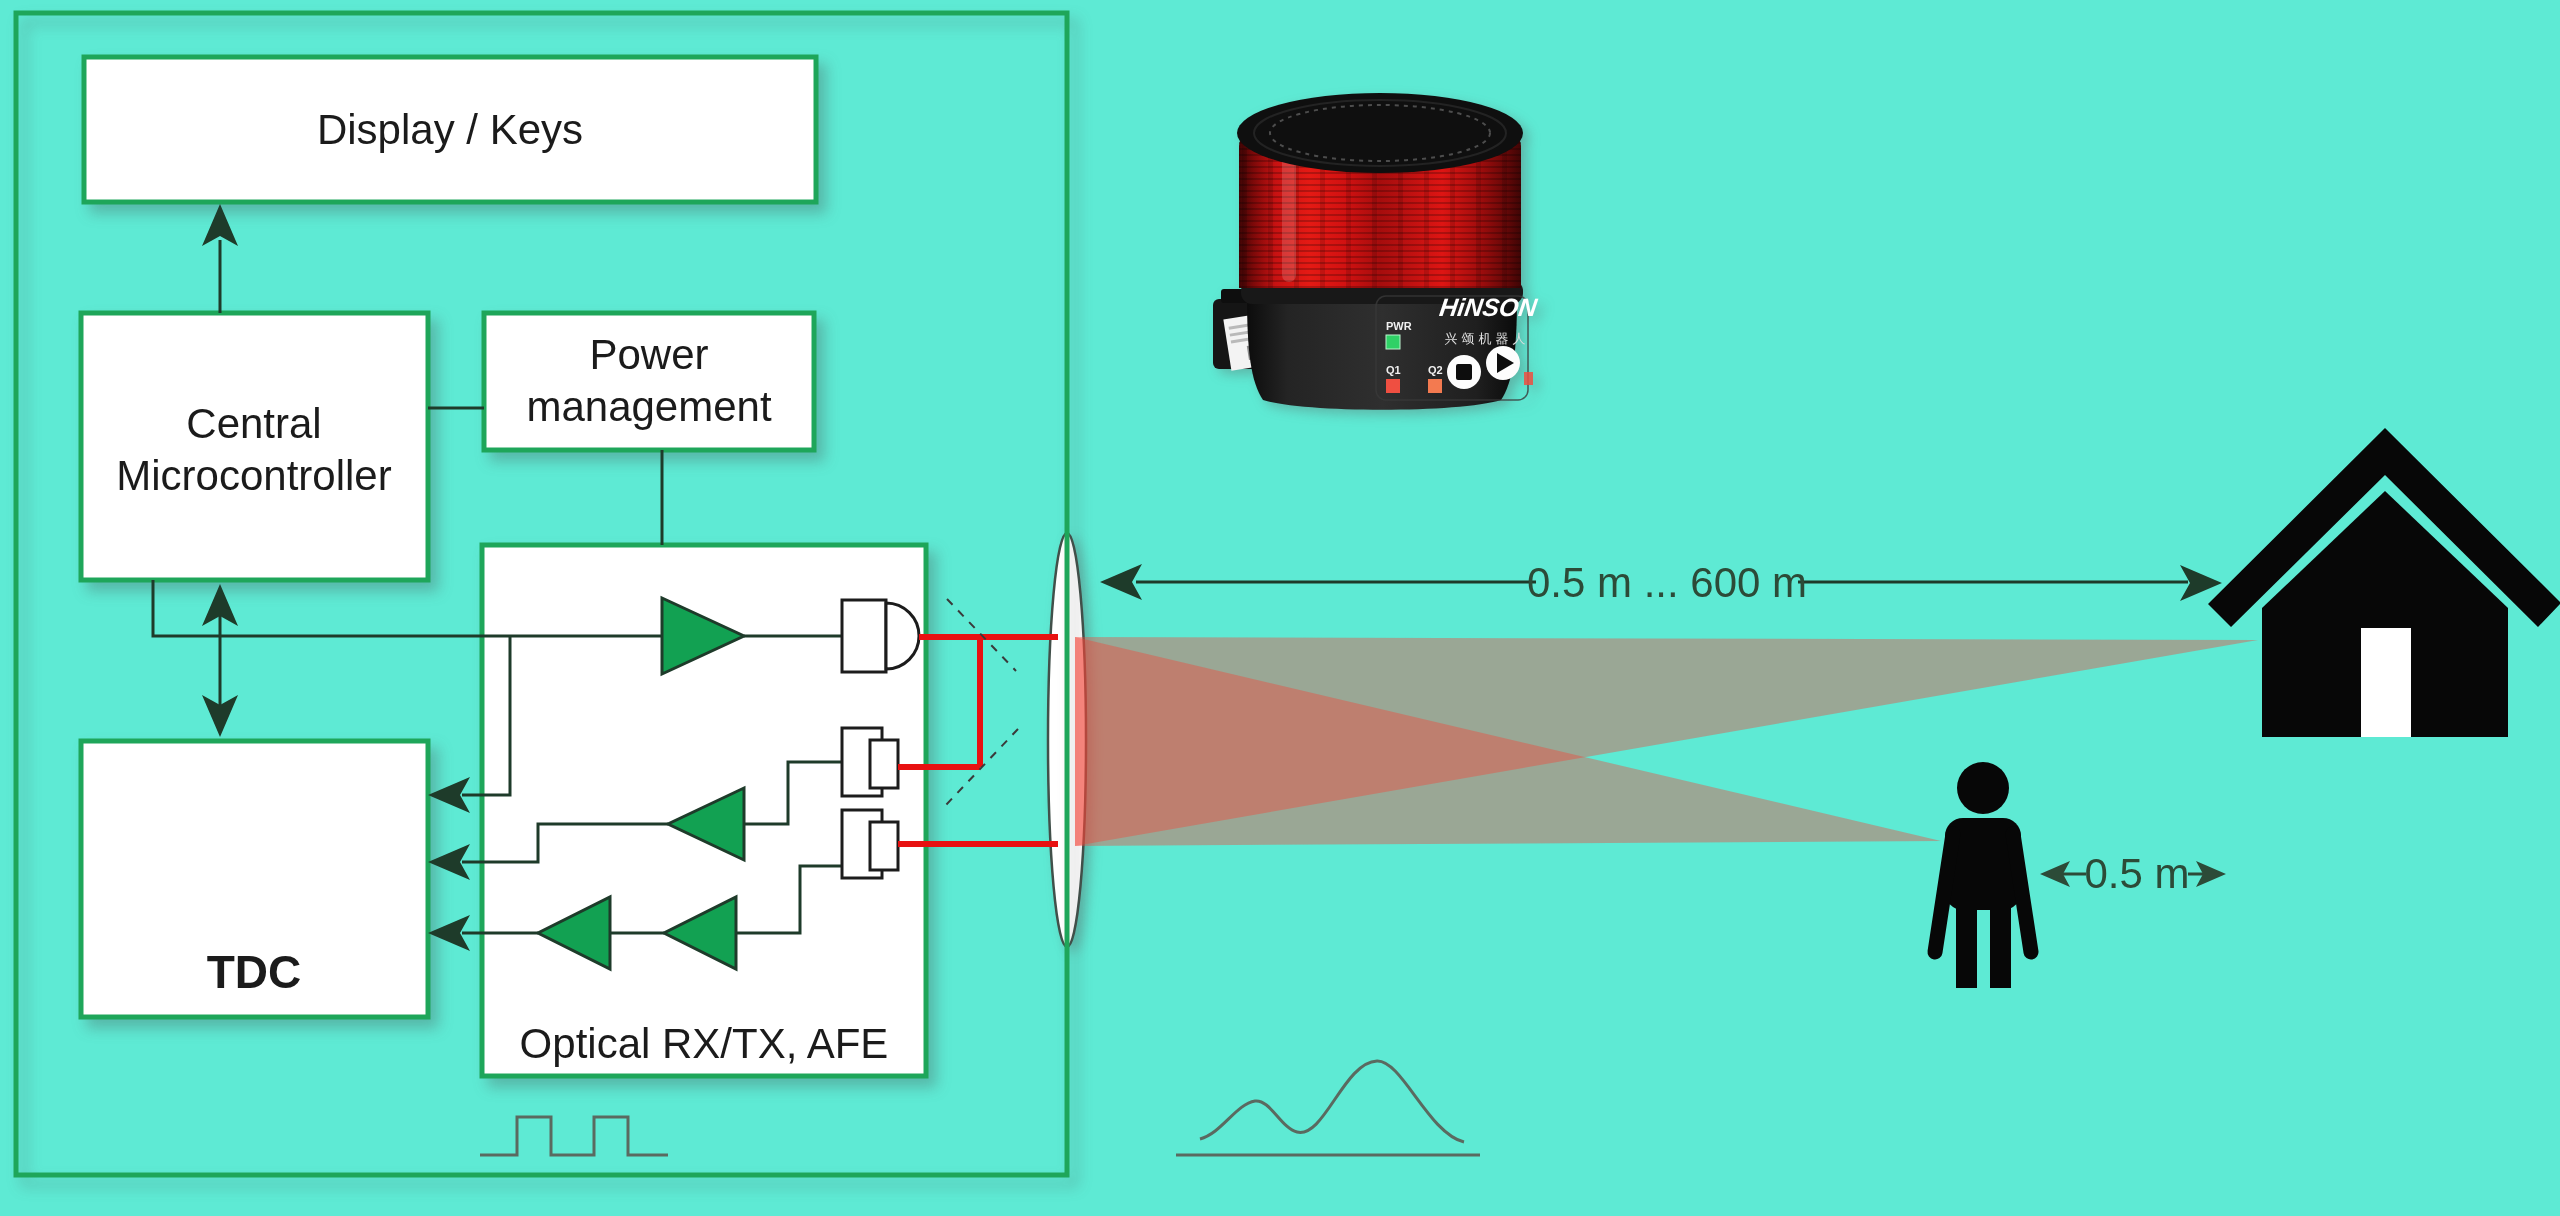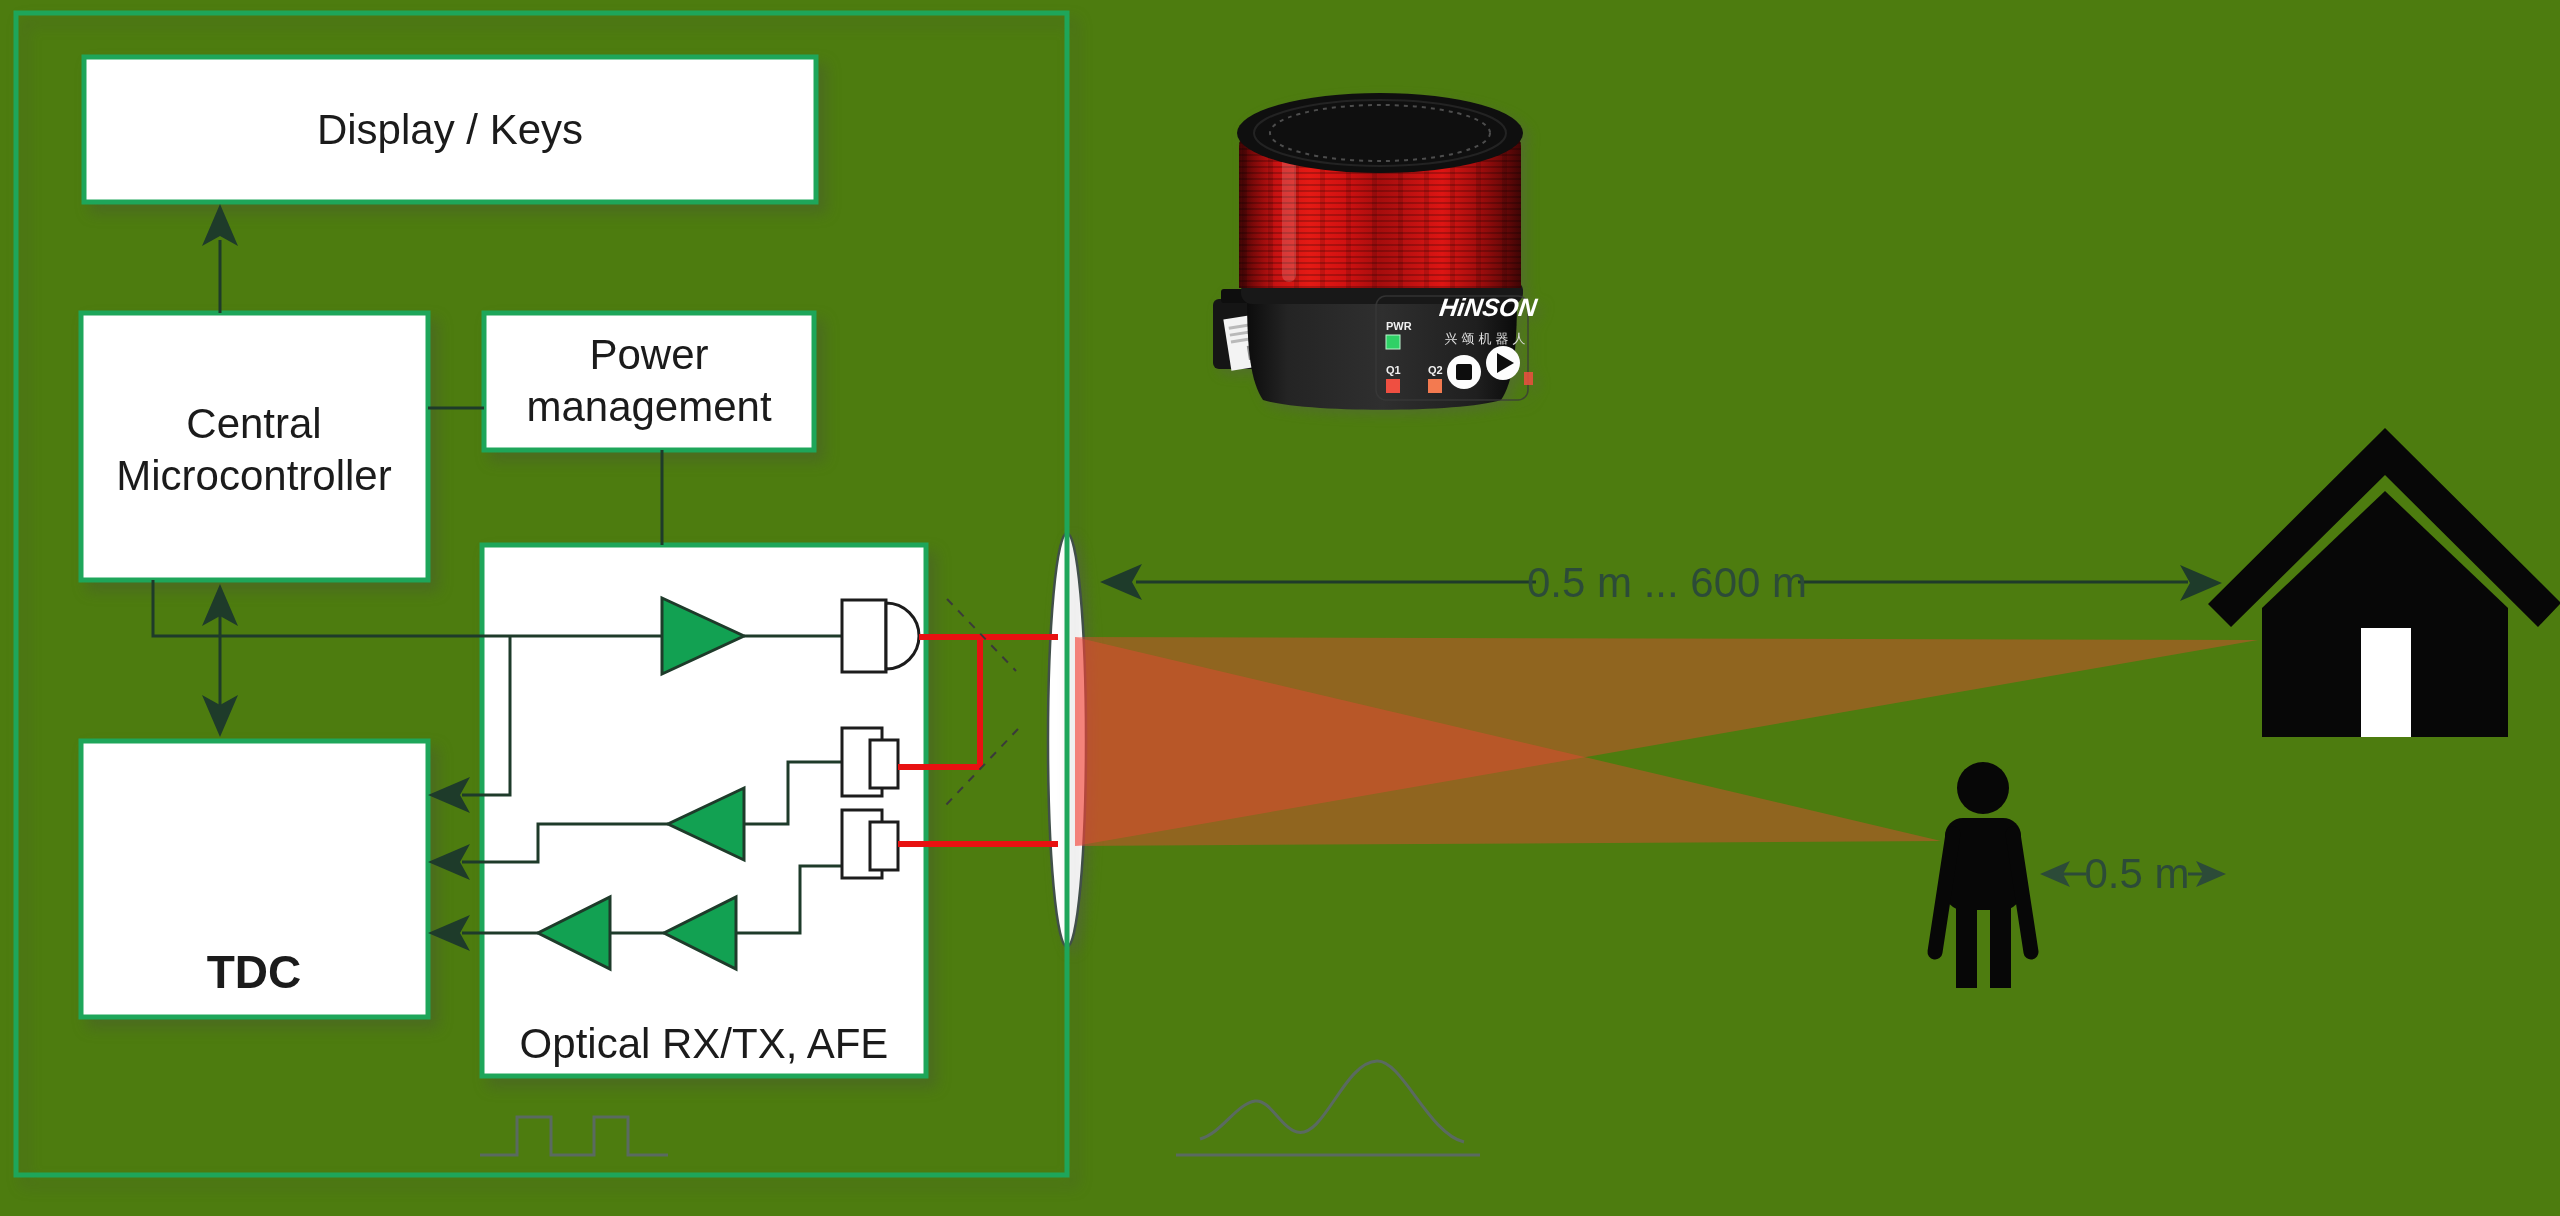--- a/index.html
+++ b/index.html
@@ -1,16 +1,16 @@
 <!DOCTYPE html>
 <html style="--green: #1ea65a; --wire: #1e3b2a; --red: #e81111; --beam: #f44336; --text: #1b1b1b; --dist_text: #2c4b38; --wave: #5a6a60; --amp: #12a152;"><head>
 <meta charset="utf-8">
 <style>
   html,body{margin:0;padding:0;background:#fff;}
-  .stage{position:relative;width:2560px;height:1216px;background:#4d7c0f;overflow:hidden;
+  .stage{position:relative;width:2560px;height:1216px;background:#5eead4;overflow:hidden;
          font-family:"Liberation Sans", sans-serif;}
   svg text{font-family:"Liberation Sans", sans-serif;}
   .gbox{fill:#ffffff;stroke:var(--green);stroke-width:5;}
   .outerbox{fill:none;stroke:var(--green);stroke-width:5;}
   .shadow{filter:drop-shadow(8px 9px 7px rgba(70,70,70,.30));}
   .softshadow{filter:drop-shadow(6px 5px 6px rgba(90,90,90,.35));}
   .wire{stroke:var(--wire);stroke-width:3;fill:none;}
   .ah{fill:var(--wire);stroke:none;}
   .redline{stroke:var(--red);stroke-width:6;fill:none;}
   .beam{fill:var(--beam);opacity:.40;}

